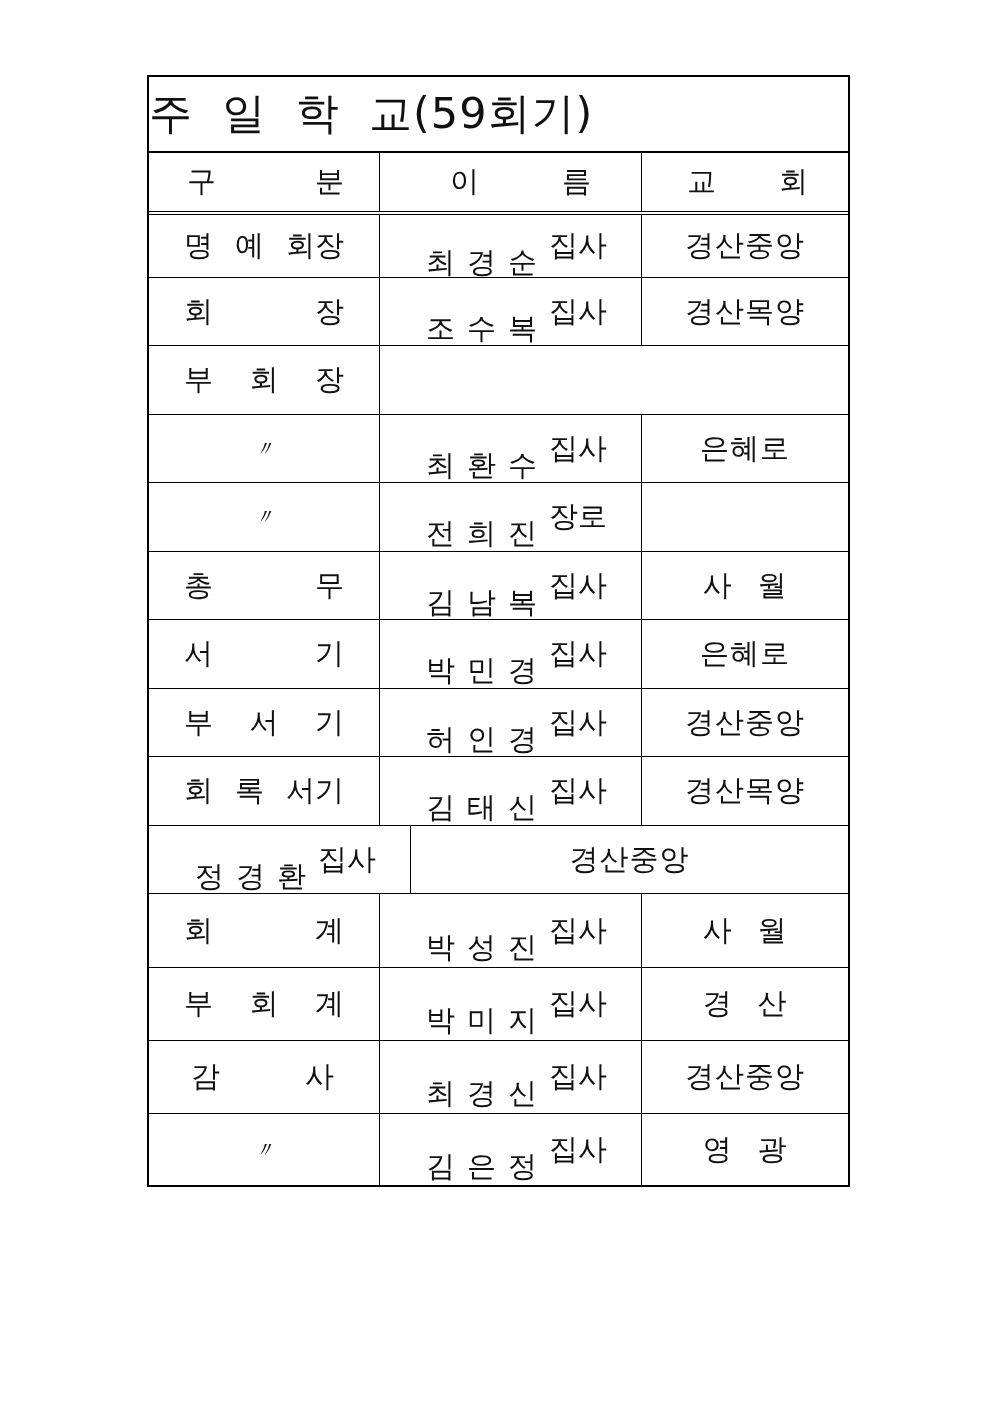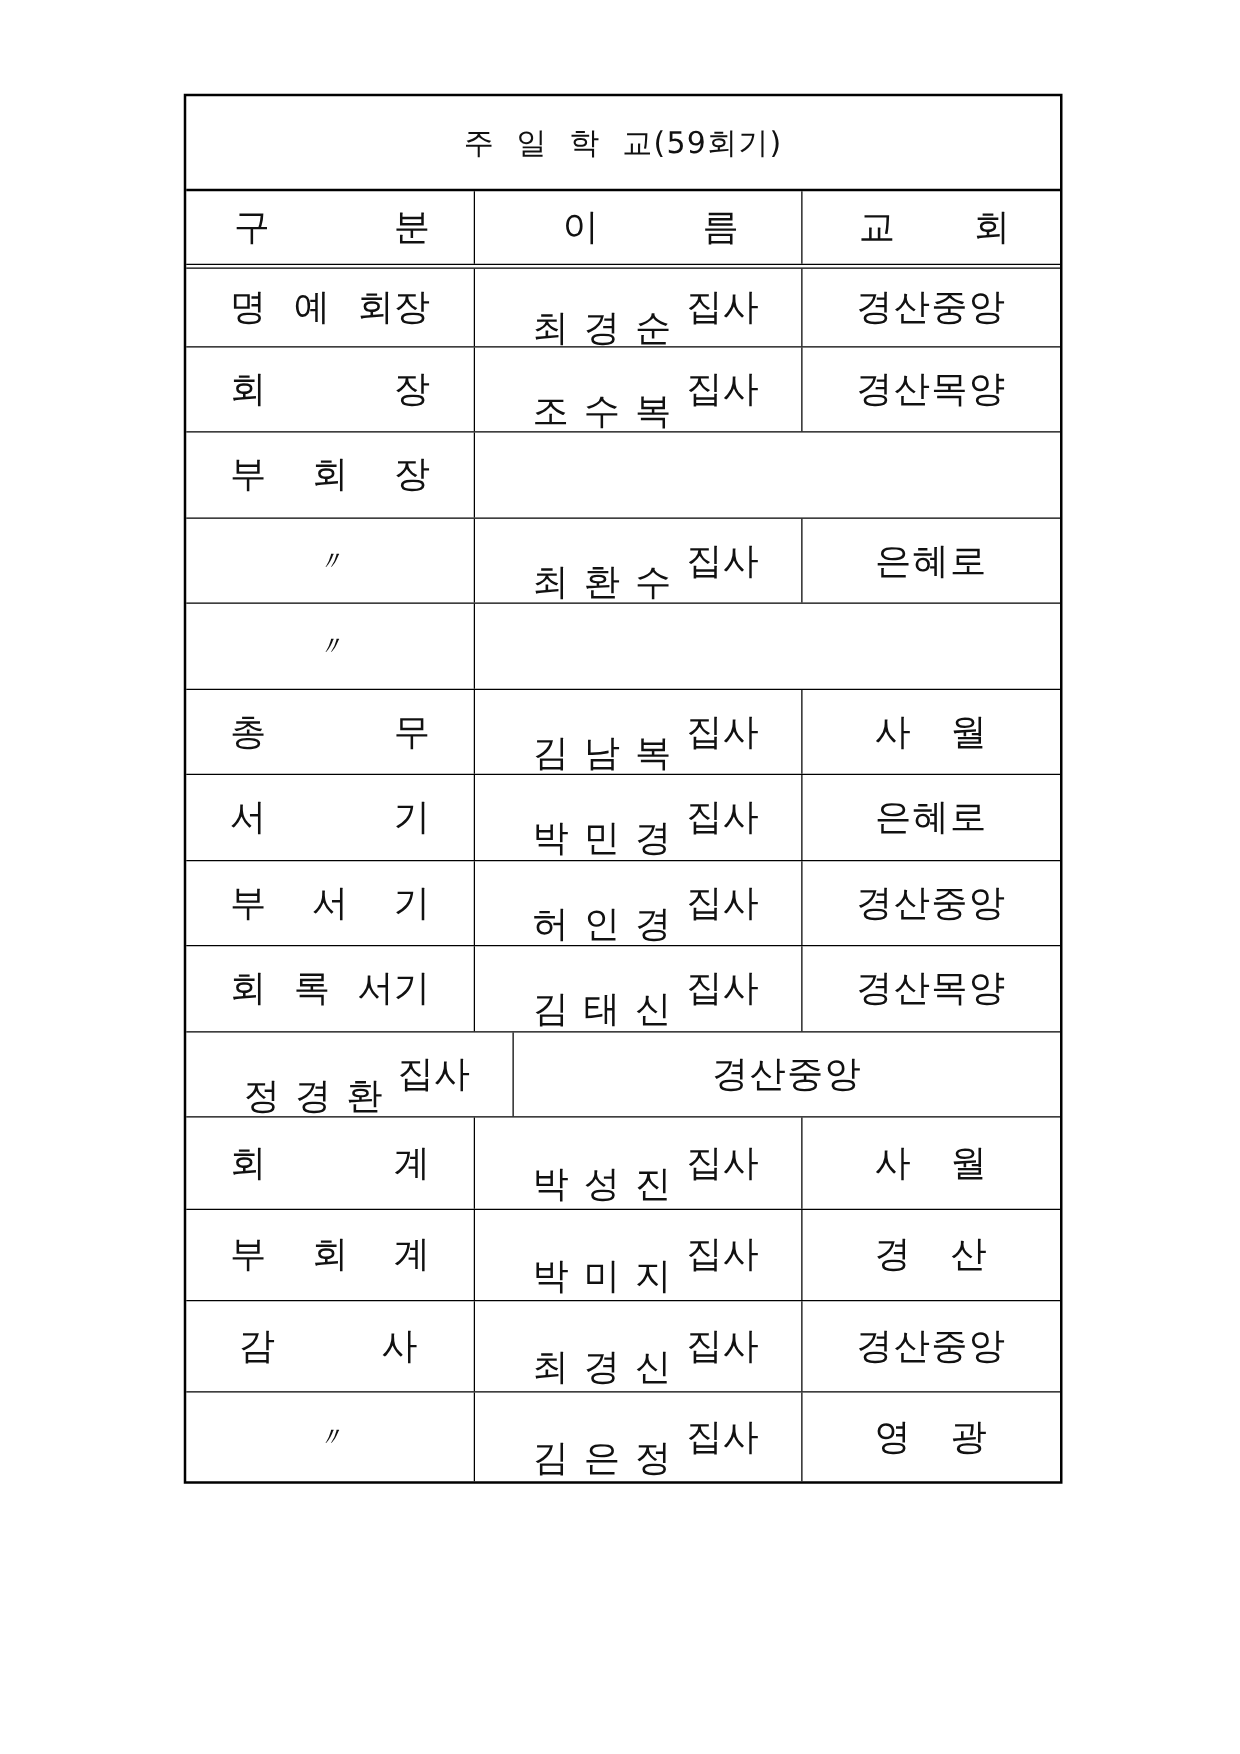--- a/index.html
+++ b/index.html
@@ -3,38 +3,38 @@
 <meta charset="utf-8">
 <style>
   html, body { margin: 0; padding: 0; background: #ffffff; }
   body { width: 992px; height: 1403px; position: relative; font-family: "DejaVu Sans", "Liberation Sans", sans-serif; color: #111; }
   .tbl {
     position: absolute; left: 147px; top: 75px; width: 703px;
     border: 2px solid #000; box-sizing: border-box;
   }
   .title-row {
     height: 76px; border-bottom: 2px solid #000; box-sizing: border-box;
-    display: flex; align-items: center; justify-content: center;
-    font-size: 24px; letter-spacing: 1px;
+    display: flex; align-items: center; justify-content: flex-start;
+    font-size: 43px; letter-spacing: 1px;
   }
   .title-row .t { white-space: pre; }
   .row { display: flex; box-sizing: border-box; border-bottom: 1px solid #000; }
   .row:last-child { border-bottom: none; }
   .hdr { height: 62px; border-bottom: 4px double #000; }
   .cell { box-sizing: border-box; display: flex; align-items: center; justify-content: center; font-size: 29px; }
   .c1 { width: 231px; border-right: 1px solid #000; padding: 0 35px; }
   .c2 { width: 262px; border-right: 1px solid #000; }
   .c3 { flex: 1; }
   .spread { justify-content: space-between; }
   .spread span { display: inline-block; }
   .hdr .c1 { padding: 0 35px 0 38px; }
   .hdr .c2 { padding: 0 50px 0 70px; }
   .hdr .c3 { padding: 0 40px 0 45px; }
   .name { letter-spacing: 12px; white-space: pre; margin-left: 12px; margin-top: 34px; }
-  .church { white-space: pre; letter-spacing: 1px; }
+  .church { white-space: pre; letter-spacing: 1px; font-family: Liberation Serif, serif; }
   .ditto { font-style: italic; font-size: 22px; }
 </style>
 </head>
 <body>
 
 <div class="tbl">
   <div class="title-row">
     <span class="t">주  일  학  교(59회기)</span>
   </div>
   <div class="row hdr">
@@ -95,20 +95,24 @@
           <span class="t">집사</span>
         </div>
         <div class="cell c3">
           <span class="church">은혜로</span>
         </div>
       </div>
       <div class="row" style="height: 69px;">
         <div class="cell c1">
           <span class="ditto">〃</span>
         </div>
+        <div class="cell c2">
+          <span class="name">전희진</span>
+          <span class="t">장로</span>
+        </div>
       </div>
       <div class="row" style="height: 68px;">
         <div class="cell c1 spread">
           <span>총</span>
           <span>무</span>
         </div>
         <div class="cell c2">
           <span class="name">김남복</span>
           <span class="t">집사</span>
         </div>

